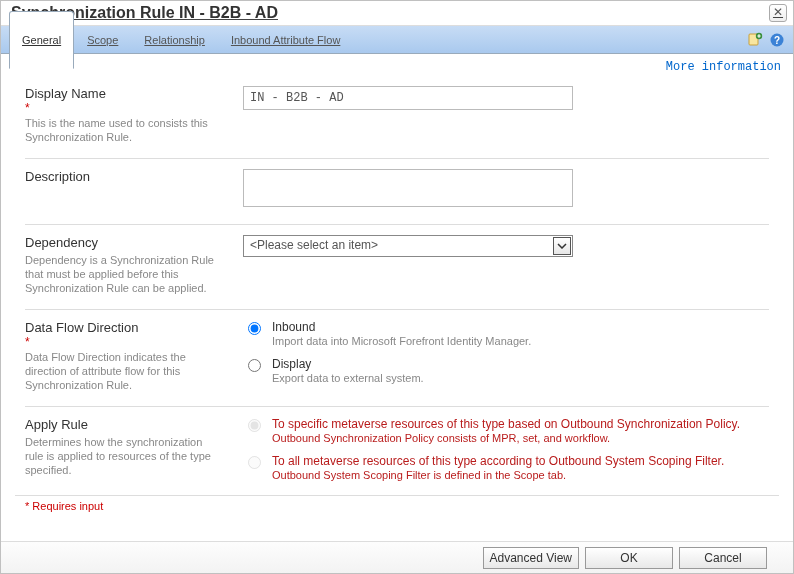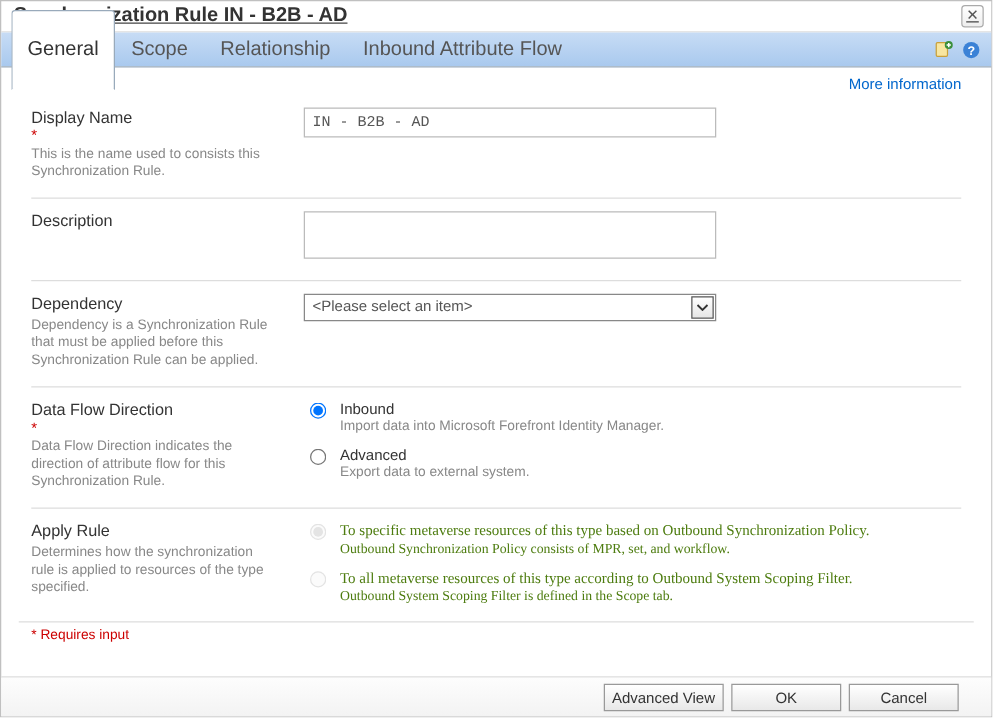--- a/index.html
+++ b/index.html
@@ -2,45 +2,45 @@
 <html><head>
 <meta charset="utf-8">
 <style>
   * { box-sizing: border-box; }
   html, body { margin: 0; padding: 0; font-family: "Segoe UI", Tahoma, Arial, sans-serif; font-size: 12px; color: #444; background: #fff; }
   .dialog { width: 794px; height: 574px; border: 1px solid #c0c0c0; position: relative; }
   .titlebar { display: flex; align-items: center; justify-content: space-between; padding: 3px 6px 3px 10px; border-bottom: 1px solid #ddd; text-decoration: underline; }
   .titlebar-title { font-size: 16px; font-weight: bold; color: #333; }
   .close-btn { width: 18px; height: 18px; border: 1px solid #aaa; border-radius: 3px; background: linear-gradient(#fff,#eee); color:#555; font-size: 12px; line-height: 14px; text-align: center; cursor: pointer; }
   .tabbar { display:flex; align-items:center; background: linear-gradient(#c7dcf5,#a9c9ee); border-bottom:1px solid #9ab; padding: 0 8px; height:28px; position:relative; }
-  .tab { padding:22px 12px; font-size:16px; color:#555; border:1px solid transparent; border-bottom:none; cursor:pointer; }
+  .tab { padding:22px 12px; font-size:11px; color:#555; border:1px solid transparent; border-bottom:none; cursor:pointer;text-decoration:underline; }
   .tab.active { background:#fff; border:1px solid #9ab; border-bottom:1px solid #fff; border-radius:3px 3px 0 0; color:#333; margin-bottom:-1px; }
   .tabbar-right { margin-left:auto; display:flex; align-items:center; gap:6px; }
   .icon-svg { display:block; }
-  .moreinfo-row { text-align:right; padding:6px 24px 0 12px; }
+  .moreinfo-row { text-align:right; padding:6px 12px 0 12px;font-family:Liberation Mono, monospace; }
   .moreinfo-row a { color:#0066cc; text-decoration:none; font-size:12px; }
   .content { padding: 2px 24px 0 24px; }
   .section { display:flex; padding:10px 0 14px 0; border-bottom:1px solid #ddd; }
   .section:last-of-type { border-bottom:none; }
   .section-label { width: 218px; padding-right:20px; }
   .section-label .heading { font-size:13px; color:#333; margin-bottom:2px; }
   .section-label .req { color:#c00; font-size:12px; line-height:10px; }
   .section-label .sub { color:#888; font-size:11px; line-height:14px; margin-top:3px; }
   .section-body { flex:1; color:#555; }
   input.textbox { width: 330px; height:24px; padding:3px 6px; border:1px solid #bbb; font-family:Liberation Mono, monospace; font-size:12px; color:#555; }
   textarea.textbox { width:330px; height:38px; border:1px solid #bbb; padding:4px; font-family:inherit; font-size:12px; resize:none; }
   .select-wrap { position:relative; width:330px; }
   .select-display { width:330px; height:22px; border:1px solid #888; padding:2px 24px 2px 6px; font-size:12px; color:#555; background:#fff; }
   .select-arrow { position:absolute; right:2px; top:2px; width:18px; height:18px; border:1px solid #555; background:linear-gradient(#fff,#e6e6e6); display:flex; align-items:center; justify-content:center; font-size:10px; }
   .radio-row { display:flex; align-items:flex-start; gap:8px; margin-bottom:10px; }
   .radio-row:last-child { margin-bottom:0; }
   .radio-row input { margin-top:2px; }
   .radio-row .rt { font-size:12px; color:#333; }
   .radio-row .rd { font-size:11px; color:#888; margin-top:1px; }
-  .radio-row.disabled .rt, .radio-row.disabled .rd { color:#4d7c0f;font-family:Liberation Serif, serif; }
+  .radio-row.disabled .rt, .radio-row.disabled .rd { color:#b91c1c; }
   .radio-row.disabled input { opacity:0.6; }
   .requires { color:#c00; font-size:11px; padding:4px 0 6px 24px; }
   hr.sep { border:none; border-top:1px solid #ddd; margin:0 14px; }
   .footer { position:absolute; bottom:0; left:0; right:0; height:32px; display:flex; align-items:center; justify-content:flex-end; gap:6px; padding:0 26px; border-top:1px solid #ddd; background:linear-gradient(#fdfdfd,#f3f3f3); }
   .btn { min-width:88px; height:22px; border:1px solid #999; background:linear-gradient(#fff,#e8e8e8); font-size:12px; color:#333; cursor:pointer; }
 </style>
 </head>
 <body>
 
 <div class="dialog">
@@ -126,21 +126,21 @@
         <div class="radio-row">
           <input type="radio" name="flow" checked="" style="">
           <div>
             <div class="rt">Inbound</div>
             <div class="rd">Import data into Microsoft Forefront Identity Manager.</div>
           </div>
         </div>
         <div class="radio-row">
           <input type="radio" name="flow" style="">
           <div>
-            <div class="rt">Advanced</div>
+            <div class="rt">Display</div>
             <div class="rd">Export data to external system.</div>
           </div>
         </div>
       </div>
     </div>
 
     <div class="section" style="border-bottom:none;">
       <div class="section-label">
         <div class="heading">Apply Rule</div>
         <div class="sub">Determines how the synchronization rule is applied to resources of the type specified.</div>

